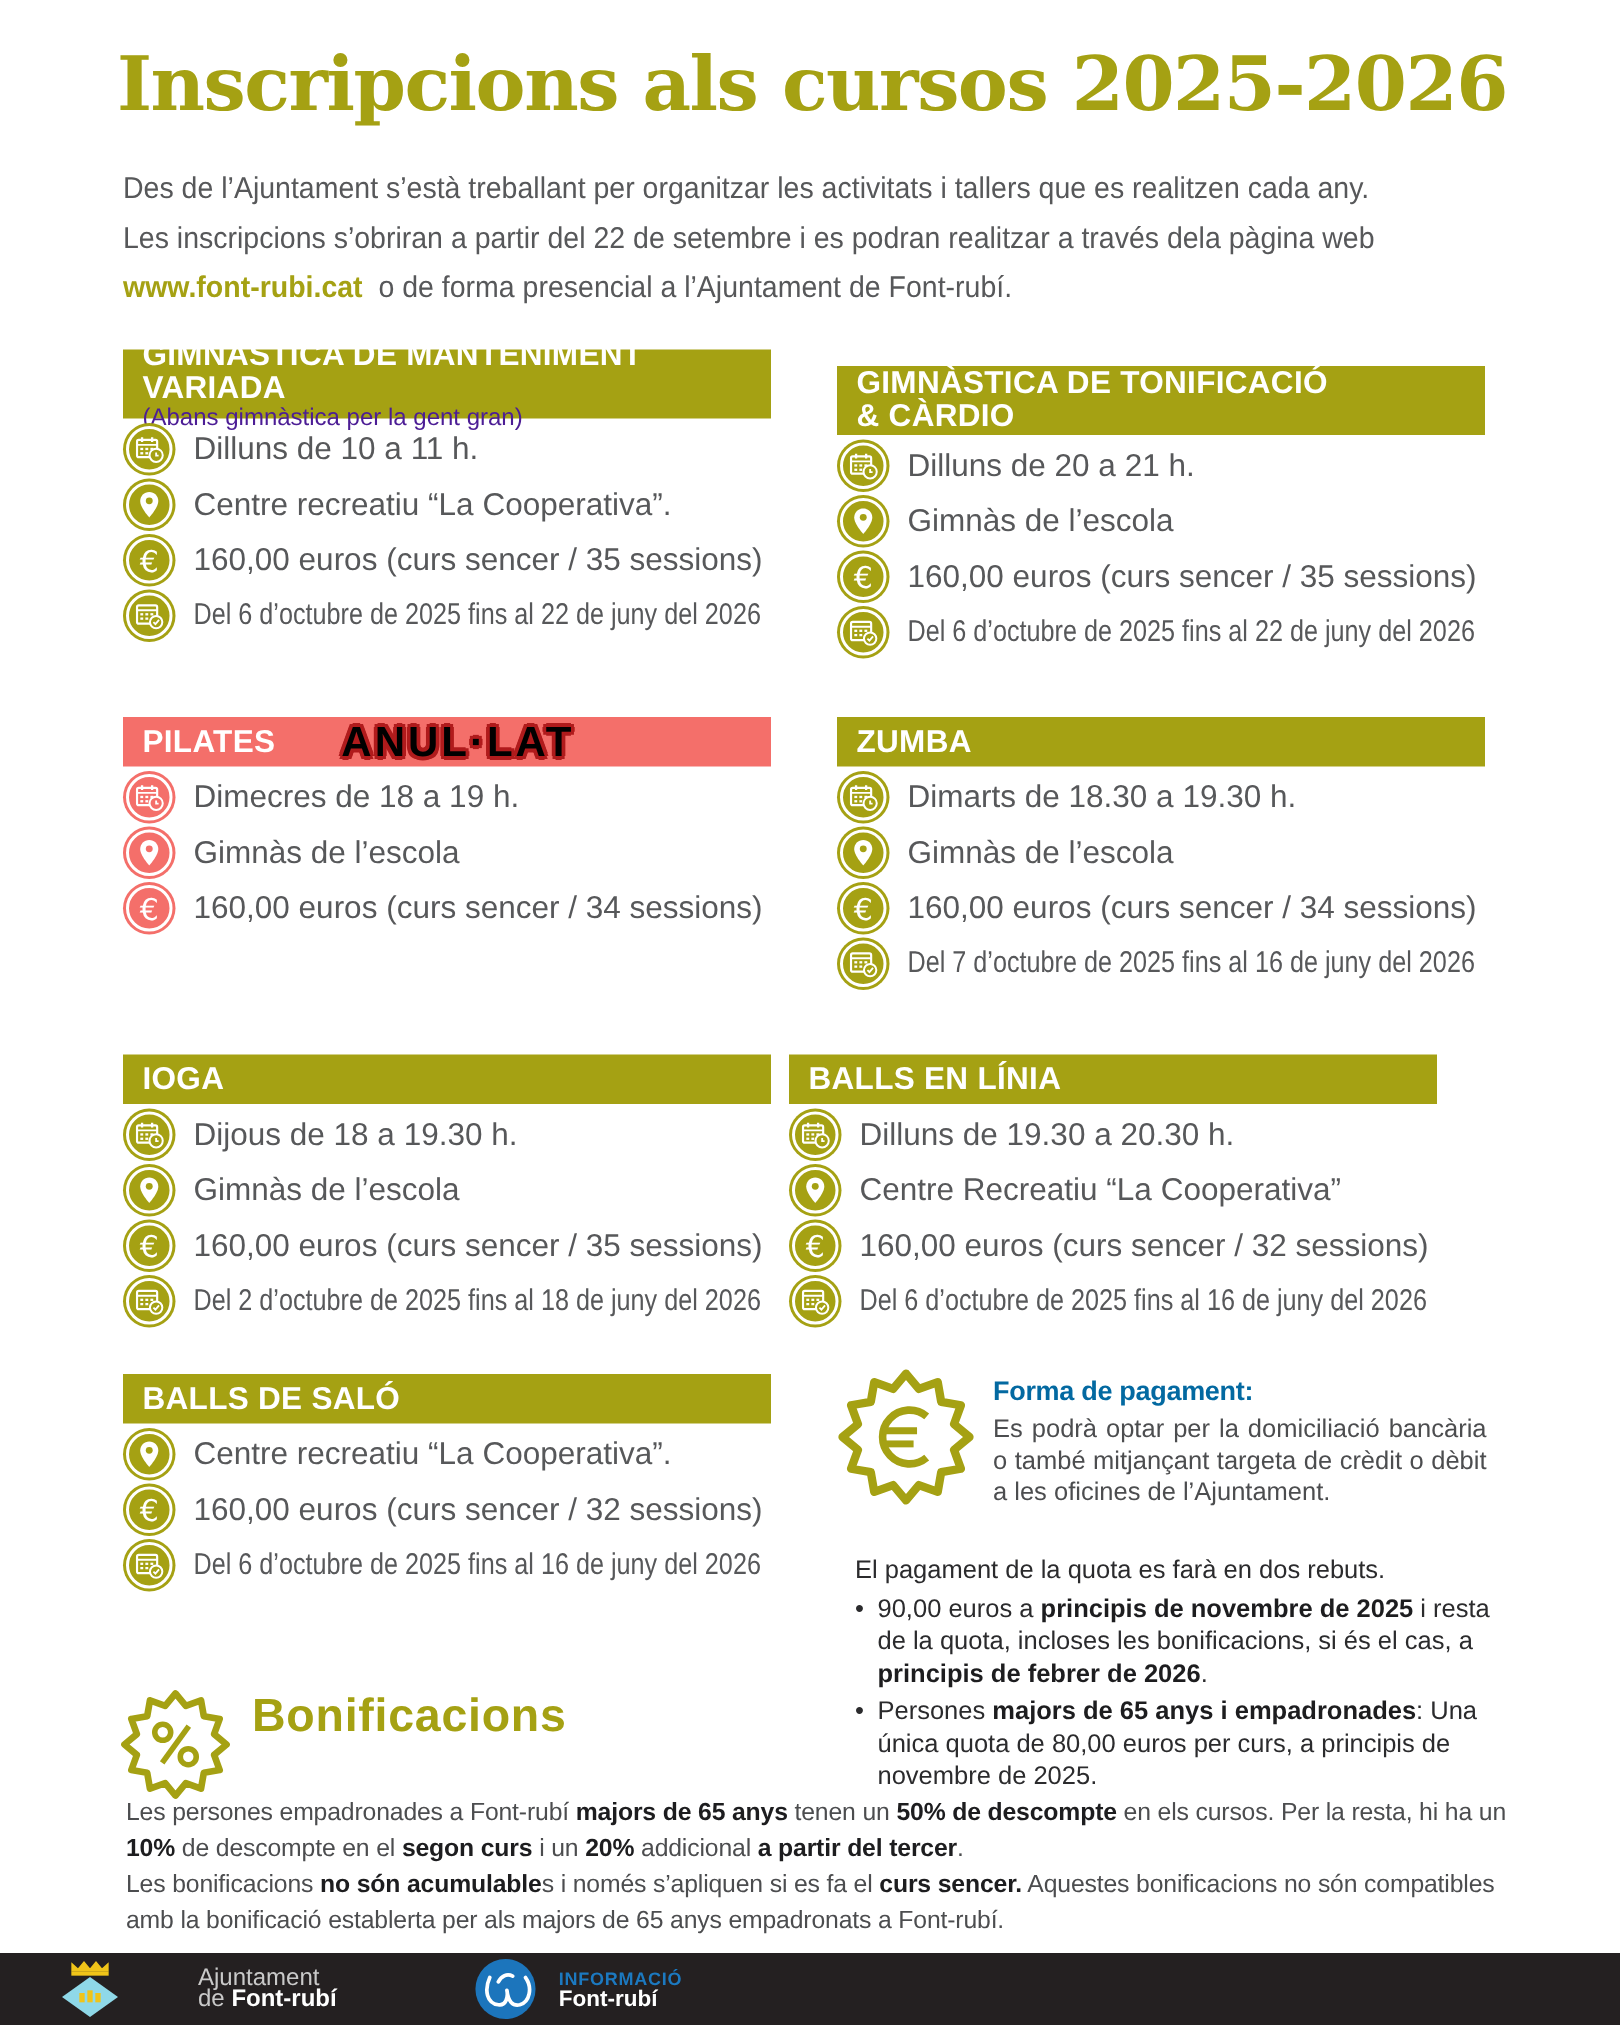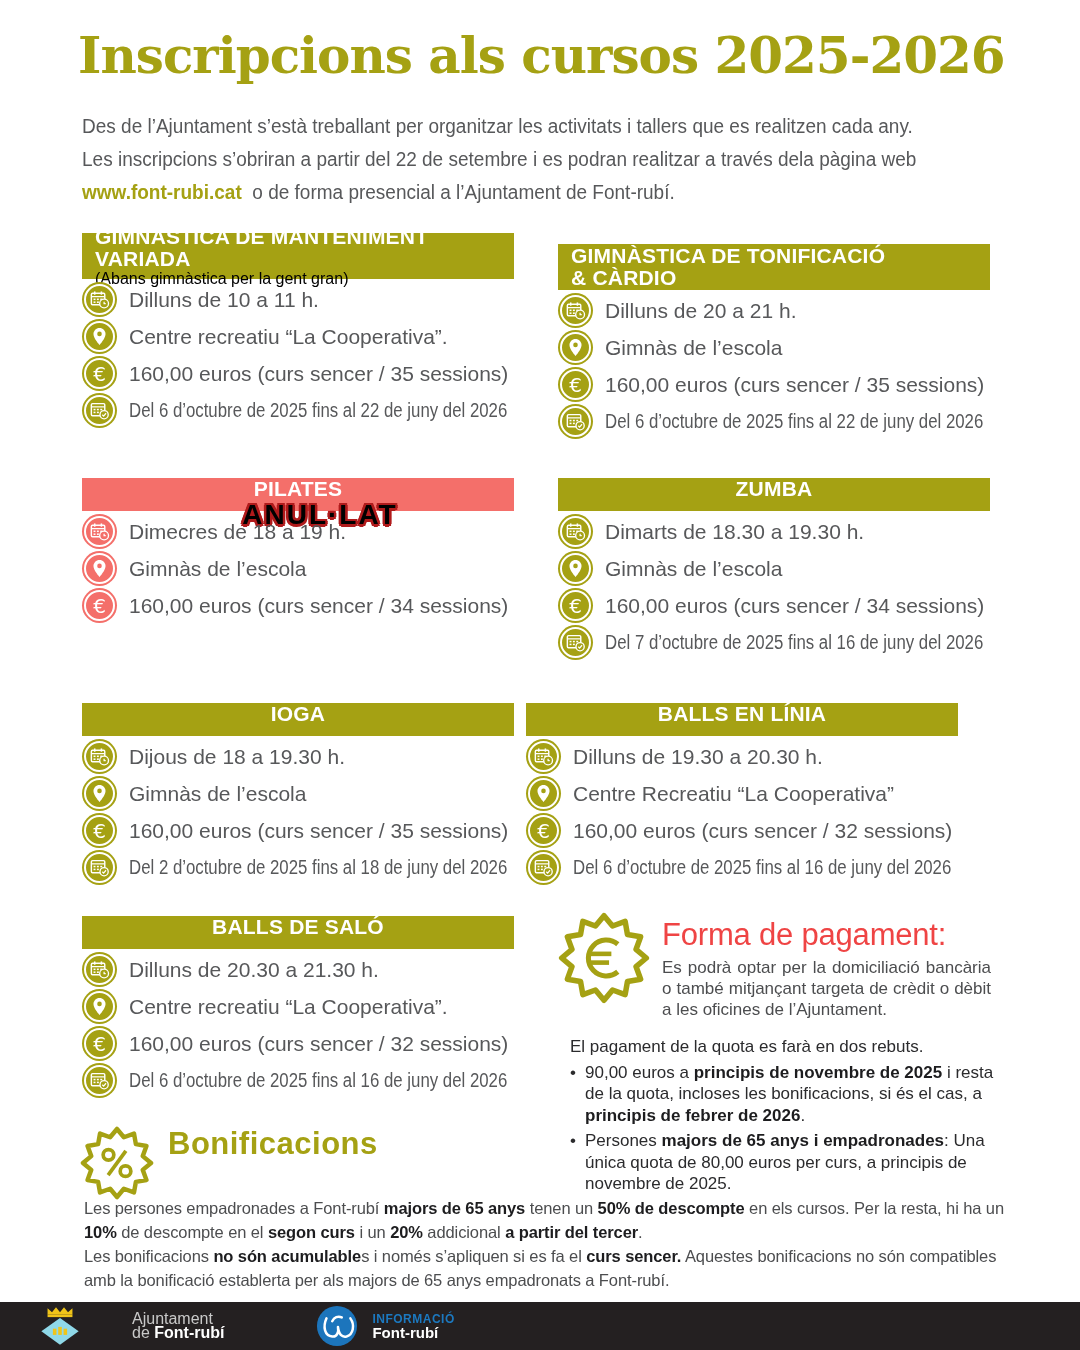--- a/index.html
+++ b/index.html
@@ -11,41 +11,41 @@
     font-size:50px; color:#a5a113; letter-spacing:-1px; }
 
   .intro { left:82px; top:110px; font-size:20px; color:#57585a; }
   .intro .line { white-space:nowrap; transform:scaleX(0.95); transform-origin:left top; line-height:33px; }
   .intro .link { color:#a5a113; font-weight:700; }
 
   .card { position:absolute; width:432px; --accent:#a5a113; }
   .card.cancelled { --accent:#f46f6a; }
   .card-head { background:var(--accent); color:#fff; padding:0 13px; display:flex; }
   .card-head.tall { height:46px; flex-direction:column; justify-content:center; }
-  .card-head.short { height:33px; flex-direction:column; align-items:center; }
+  .card-head.short { height:33px; flex-direction:row; align-items:center; }
   .card-title { font-size:21px; font-weight:700; line-height:22px; letter-spacing:0.2px; }
-  .card-subtitle { font-size:16px; color:#000000; line-height:17px; }
+  .card-subtitle { font-size:16px; color:#4c1d95; line-height:17px; }
   .stamp { margin-left:44px; font-size:28px; font-weight:800; letter-spacing:2px; color:#000000; line-height:30px;
     text-shadow:-2px -2px 0 #b01b1c, 2px -2px 0 #b01b1c, -2px 2px 0 #b01b1c, 2px 2px 0 #b01b1c,
       0 -2.5px 0 #b01b1c, 0 2.5px 0 #b01b1c, -2.5px 0 0 #b01b1c, 2.5px 0 0 #b01b1c; }
 
   .rows { margin-top:2px; }
   .drow { display:flex; align-items:center; height:37px; gap:12px; }
   .disc { width:35px; height:35px; min-width:35px; border-radius:50%; background:var(--accent);
     color:var(--accent); position:relative; display:flex; align-items:center; justify-content:center; }
   .disc::before { content:""; position:absolute; inset:2px; border:2px solid #fff; border-radius:50%; }
   .disc svg { width:23px; height:23px; position:relative; }
   .disc .eur { position:relative; color:#fff; font-size:20px; font-family:"DejaVu Sans", sans-serif; }
   .dtext { font-size:21px; color:#57585a; white-space:nowrap; }
   .dtext.cond { font-size:20px; transform:scaleX(0.84); transform-origin:left center; }
 
   .payment { left:558px; top:912px; width:433px; display:flex; }
   .seal { color:#a5a113; line-height:0; }
   .pay-right { margin-left:12px; padding-top:5px; width:336px; }
-  .pay-title { font-size:31px; font-weight:400; color:#ef4444; letter-spacing:-0.2px; }
+  .pay-title { font-size:18px; font-weight:700; color:#0369a1; letter-spacing:-0.2px; }
   .pay-desc { margin-top:4px; font-size:17px; color:#4c4d4f; text-align:justify; line-height:21px; }
 
   .pay-notes { left:570px; top:1036px; width:424px; font-size:17px; color:#2b2b2d; line-height:21.5px; }
   .bullet { display:flex; margin-top:4px; }
   .bullet .dot { width:15px; min-width:15px; }
   .rich b { font-weight:700; color:#1d1d1f; }
 
   .bonif-head { left:80px; top:1126px; display:flex; align-items:flex-start; }
   .bonif-title { margin-left:14px; font-size:31px; font-weight:800; color:#a5a113; letter-spacing:0.5px; }
   .bonif-text { left:84px; top:1196px; width:922px; font-size:16.5px; color:#4c4d4f;
@@ -349,28 +349,20 @@
 </section>
 
 <section class="card" style="left:82px;top:916px">
   <header class="card-head short">
     <div class="card-title">BALLS DE SALÓ</div>
   </header>
   <div class="rows">
     <div class="drow">
         <span class="disc">
           <svg viewBox="0 0 24 24">
-            <use href="#sym-calclock"></use>
-          </svg>
-        </span>
-        <span class="dtext">Dilluns de 20.30 a 21.30 h.</span>
-      </div>
-    <div class="drow">
-        <span class="disc">
-          <svg viewBox="0 0 24 24">
             <use href="#sym-pin"></use>
           </svg>
         </span>
         <span class="dtext">Centre recreatiu “La Cooperativa”.</span>
       </div>
     <div class="drow">
         <span class="disc">
           <span class="eur">€</span>
         </span>
         <span class="dtext">160,00 euros (curs sencer / 32 sessions)</span>

